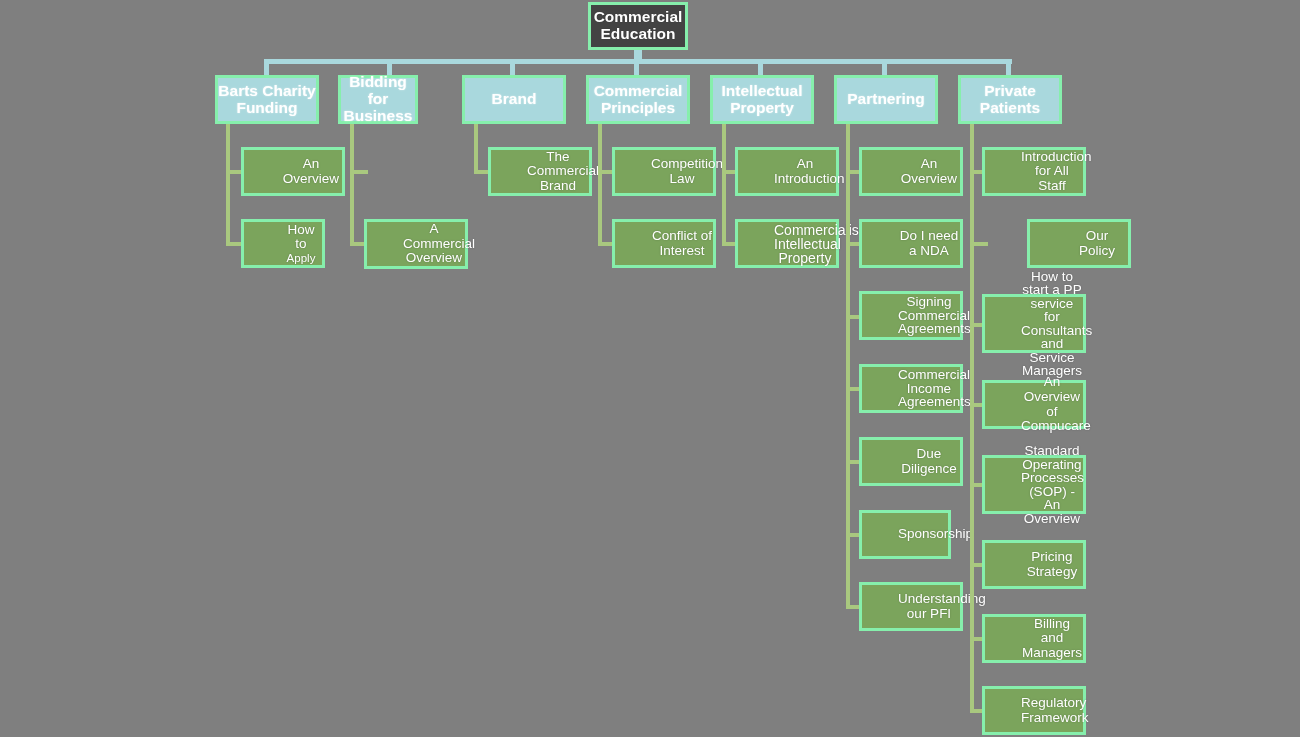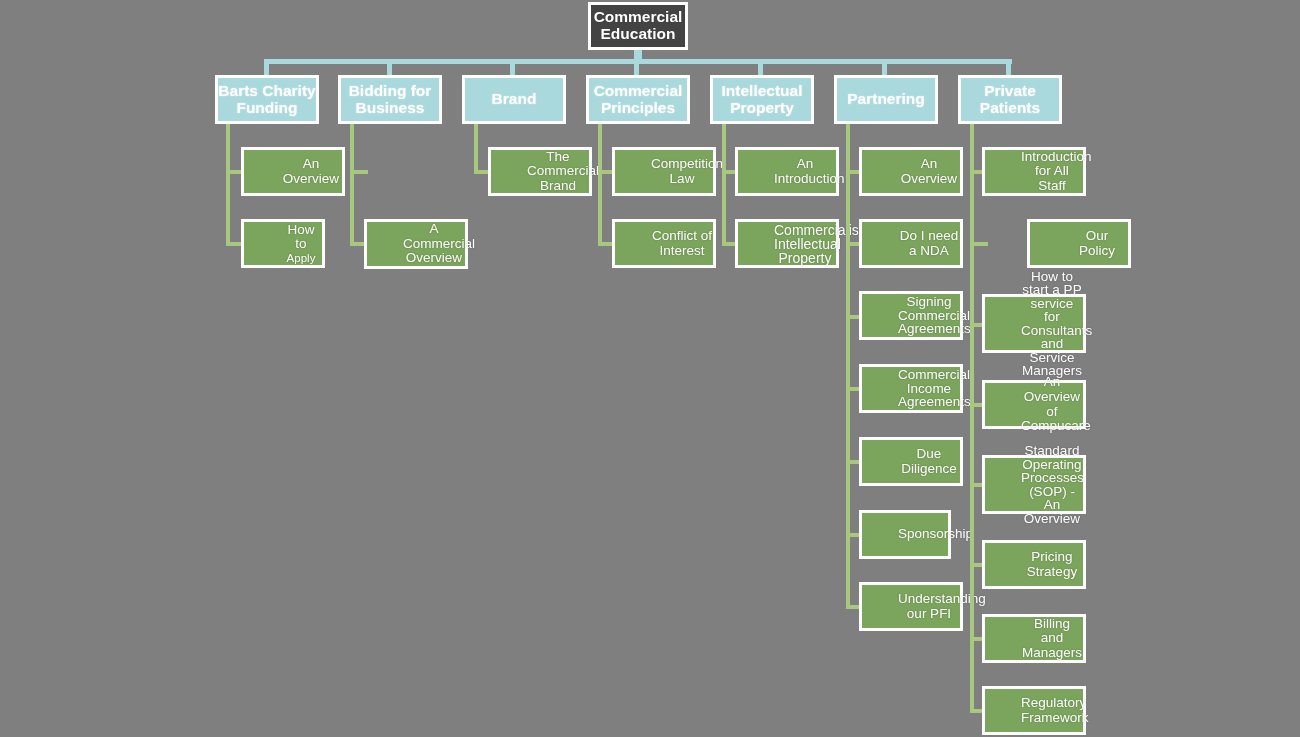--- a/index.html
+++ b/index.html
@@ -29,21 +29,21 @@
   
   .node {
     position: absolute;
     box-sizing: border-box;
     display: flex;
     align-items: center;
     justify-content: center;
     text-align: center;
     color: #ffffff;
     line-height: 1.08;
-    border: 3px solid #ffffff;
+    border: 3px solid #86efac;
     overflow: visible;
   }
   .node span {
     display: block;
     width: 100%;
   }
 
   .root {
     background: #434343;
     font-size: 15.5px;
@@ -83,21 +83,21 @@
   <div class="conn" style="left:387px; top:59px; width:5px; height:16px;"></div>
   <div class="conn" style="left:510px; top:59px; width:5px; height:16px;"></div>
   <div class="conn" style="left:634px; top:59px; width:5px; height:16px;"></div>
   <div class="conn" style="left:758px; top:59px; width:5px; height:16px;"></div>
   <div class="conn" style="left:882px; top:59px; width:5px; height:16px;"></div>
   <div class="conn" style="left:1006px; top:59px; width:5px; height:16px;"></div>
 
   <div class="node lvl1" style="left:215px; top:75px; width:104px; height:49px;">
     <span>Barts Charity Funding</span>
   </div>
-  <div class="node lvl1" style="left:338px; top:75px; width:104px; height:49px;">
+  <div class="node lvl1" style="left:338px; top:75px; width:80px; height:49px;">
     <span>Bidding for Business</span>
   </div>
   <div class="node lvl1" style="left:462px; top:75px; width:104px; height:49px;">
     <span>Brand</span>
   </div>
   <div class="node lvl1" style="left:586px; top:75px; width:104px; height:49px;">
     <span>Commercial Principles</span>
   </div>
   <div class="node lvl1" style="left:710px; top:75px; width:104px; height:49px;">
     <span>Intellectual Property</span>

